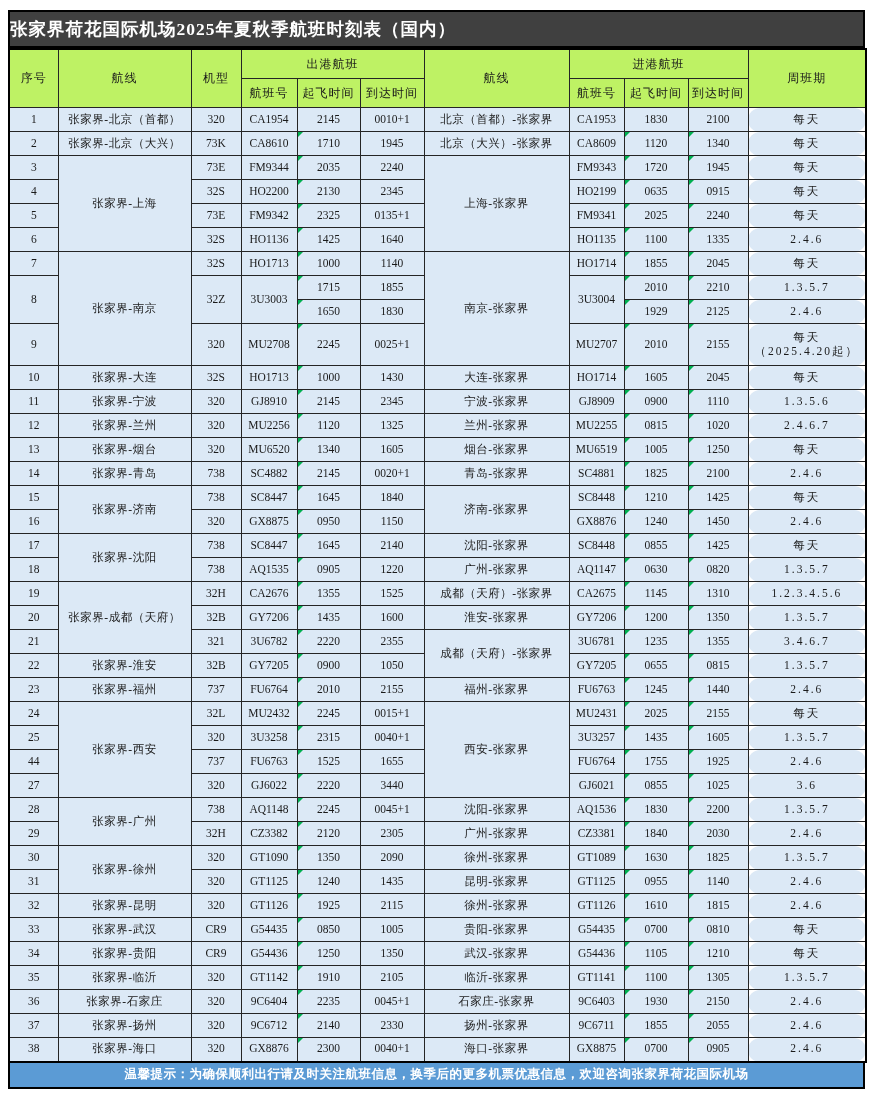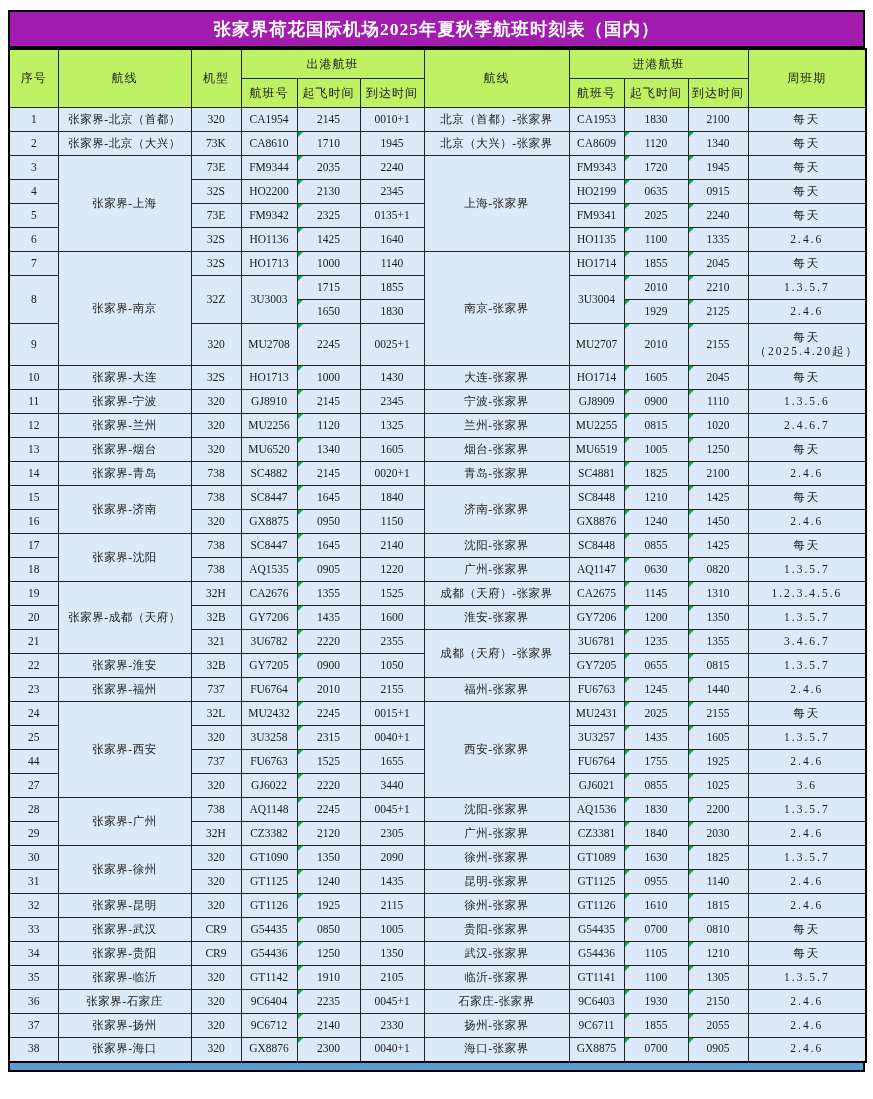--- a/index.html
+++ b/index.html
@@ -1,35 +1,35 @@
 <!DOCTYPE html>
 <html><head>
 <meta charset="utf-8">
 <style>
   html,body{margin:0;padding:0;background:#ffffff;}
   body{width:873px;height:1099px;overflow:hidden;
        font-family:"Liberation Serif","DejaVu Serif",serif;color:#1a1a1a;}
   .sheet{width:857px;margin:10px 8px 0 8px;}
   .title-bar{
-    background:#a21caf;border:2px solid #000;box-sizing:border-box;
-    height:38px;line-height:35px;text-align:center;
+    background:#404040;border:2px solid #000;box-sizing:border-box;
+    height:38px;line-height:35px;
     color:#ffffff;font-weight:bold;font-size:17.5px;letter-spacing:1px;
   }
   table.tt{border-collapse:collapse;table-layout:fixed;width:857px;
     border:2px solid #000;}
   .tt th,.tt td{
     border:1px solid #252525;text-align:center;vertical-align:middle;
     padding:0;overflow:hidden;position:relative;
     font-size:11.5px;background:#dce9f6;line-height:1.2;
   }
   .tt thead th{background:#bef264;font-weight:normal;font-size:12px;letter-spacing:1px;height:28px;}
   .tt tbody tr{height:24px;}
   .tt tbody tr.tall{height:42px;}
   .tt td.c-route,.tt td.c-route2{letter-spacing:0.5px;}
-  .tt td.c-freq{letter-spacing:2px;white-space:pre-line;}
+  .tt td.c-freq{letter-spacing:2px;white-space:pre-line;border-radius:12px;}
   .tt td.mk::before{
     content:"";position:absolute;top:0;left:0;width:0;height:0;
     border-top:5px solid #00b050;border-right:5px solid transparent;
   }
   .footer{
     background:#5b9bd5;border:2px solid #000;border-top:none;box-sizing:border-box;
     color:#ffffff;text-align:center;font-size:12.5px;font-weight:bold;
     padding:3px 0 4px 0;line-height:17px;letter-spacing:0.5px;
   }
 </style>
@@ -548,14 +548,15 @@
           <td class="c-route2">海口-张家界</td>
           <td class="c-fno2">GX8875</td>
           <td class="c-dep2 mk">0700</td>
           <td class="c-arr2 mk">0905</td>
           <td class="c-freq">2.4.6</td>
         </tr>
       </tbody>
   </table>
 
   <div class="footer">
+    <div>温馨提示：为确保顺利出行请及时关注航班信息，换季后的更多机票优惠信息，欢迎咨询张家界荷花国际机场</div>
   </div>
 </div>
 
 </body></html>

